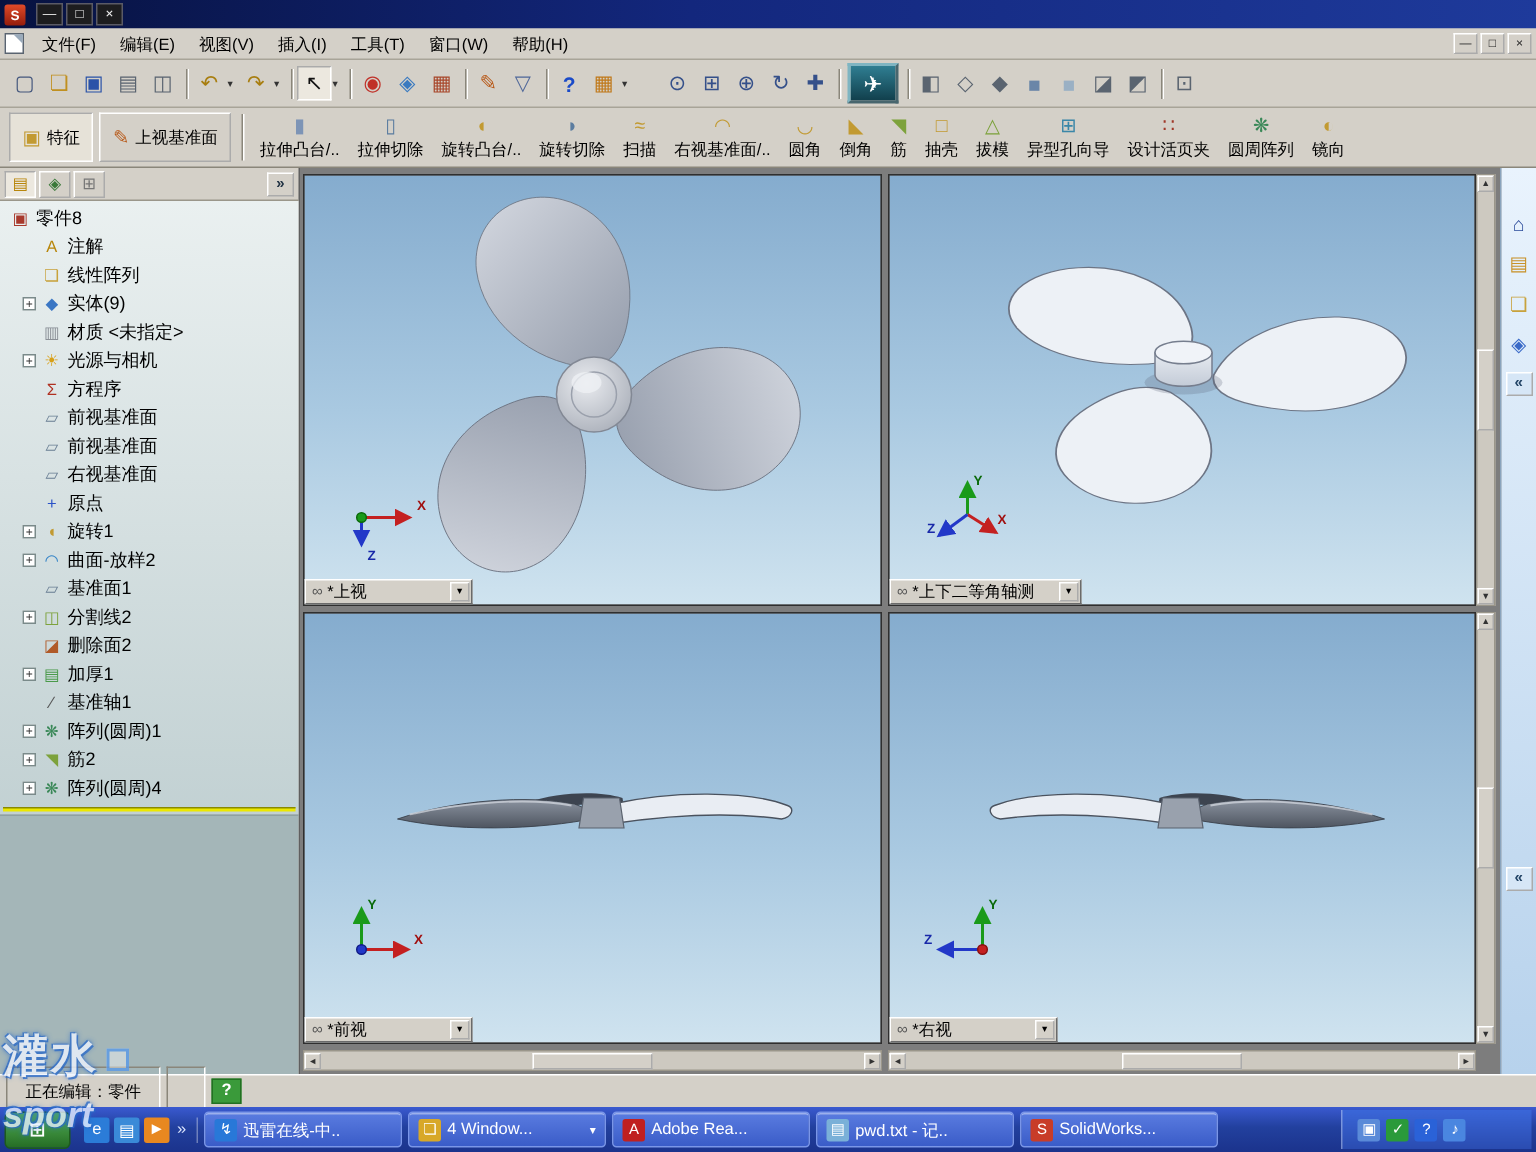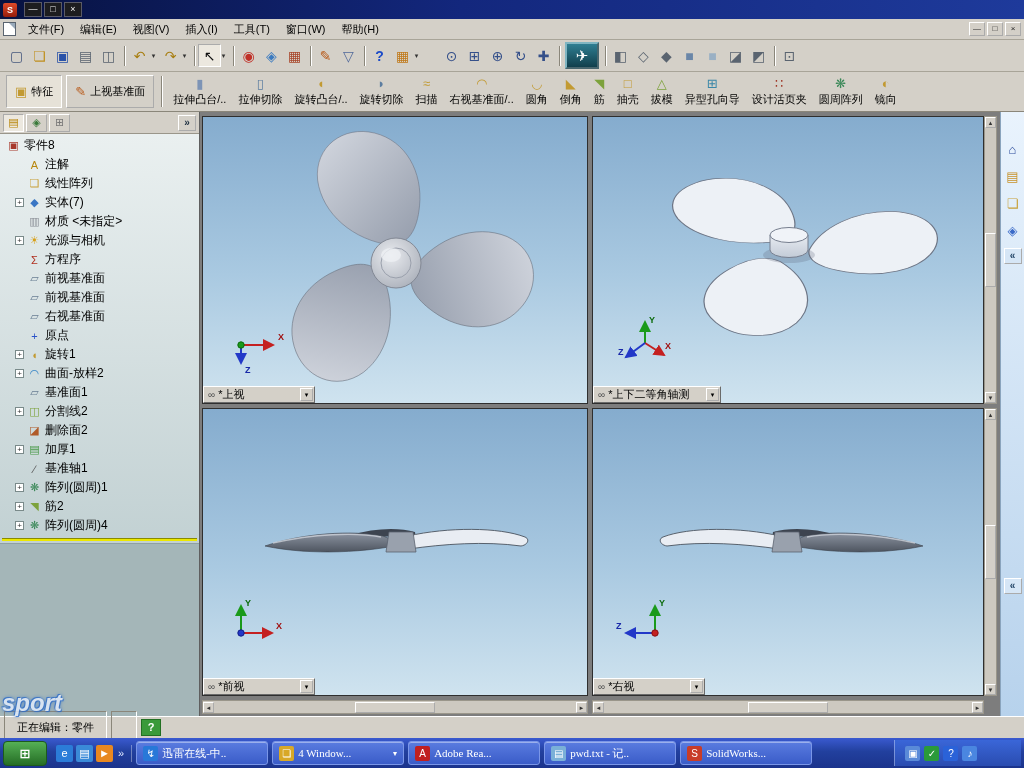--- a/index.html
+++ b/index.html
@@ -134,21 +134,21 @@
     border-right:1px solid rgba(255,255,255,.35); }
   .ql-icon { width:17px; height:17px; border-radius:2px; color:#fff; font-size:11px; display:flex;
     align-items:center; justify-content:center; }
   .ql-chev { color:#dce6ff; font-size:11px; padding:0 2px; }
   .task-btn { height:24px; flex:0 1 132px; min-width:90px; border-radius:3px;
     background:linear-gradient(#5a7ce0,#3a5cc8); border:1px solid #7a96e8;
     box-shadow:inset 0 1px 0 rgba(255,255,255,.4); display:flex; align-items:center; gap:4px;
     padding:0 6px; color:#fff; font-size:11px; overflow:hidden; }
   .tb-ico { width:15px; height:15px; border-radius:2px; font-size:10px; color:#fff; display:flex;
     align-items:center; justify-content:center; flex:0 0 15px; }
-  .tb-label { flex:1; white-space:nowrap; overflow:hidden;font-family:Liberation Serif, serif; }
+  .tb-label { flex:1; white-space:nowrap; overflow:hidden; }
   .tb-caret { font-size:8px; }
   .tray { margin-left:auto; display:flex; align-items:center; gap:4px; height:26px; padding:0 8px 0 10px;
     border-left:1px solid rgba(255,255,255,.35); background:linear-gradient(#3a66d8,#2a4cb0); flex:0 0 auto; }
   .tray-icon { width:15px; height:15px; border-radius:2px; font-size:10px; color:#fff; display:flex;
     align-items:center; justify-content:center; }
   .clock { color:#fff; margin-left:4px;margin-top:44px; }
 
   
   .watermark { position:absolute; left:2px; top:684px; z-index:50; pointer-events:none; opacity:.8; }
   .wm1 { font-size:30px; font-weight:bold; color:#eef4ff; letter-spacing:2px;
@@ -321,21 +321,21 @@
           <span class="tl">注解</span>
         </div>
         <div class="tree-row tree-item">
           <span class="exp" style="visibility: hidden;"></span>
           <span class="ti" style="color: rgb(200, 162, 60);">❏</span>
           <span class="tl">线性阵列</span>
         </div>
         <div class="tree-row tree-item">
           <span class="exp">+</span>
           <span class="ti" style="color: rgb(58, 118, 196);">◆</span>
-          <span class="tl">实体(7)</span>
+          <span class="tl">实体(9)</span>
         </div>
         <div class="tree-row tree-item">
           <span class="exp" style="visibility: hidden;"></span>
           <span class="ti" style="color: rgb(138, 143, 150);">▥</span>
           <span class="tl">材质 &lt;未指定&gt;</span>
         </div>
         <div class="tree-row tree-item">
           <span class="exp">+</span>
           <span class="ti" style="color: rgb(216, 160, 24);">☀</span>
           <span class="tl">光源与相机</span>
@@ -619,20 +619,21 @@
     <div class="tp-chev lower">«</div>
   </div>
 
   <div class="statusbar">
     <span class="sb-cell">正在编辑：零件</span>
     <span class="sb-cell sb-blank"></span>
     <span class="sb-help">?</span>
   </div>
 
   <div class="watermark">
+    <div class="wm1"><span>灌水</span><span class="wm-logo"></span></div>
     <div class="wm2">sport</div>
   </div>
 
   <div class="taskbar">
     <div class="start-btn">⊞</div>
     <div class="quicklaunch">
       <span class="ql-icon" style="background: rgb(43, 124, 216);">e</span>
         <span class="ql-icon" style="background: rgb(58, 138, 216);">▤</span>
         <span class="ql-icon" style="background: rgb(232, 136, 32);">►</span>
       <span class="ql-chev">»</span>

